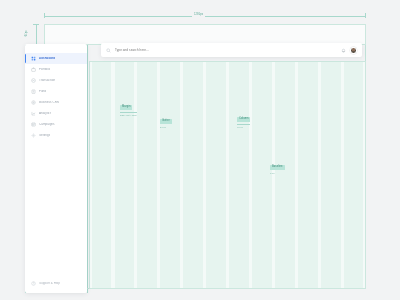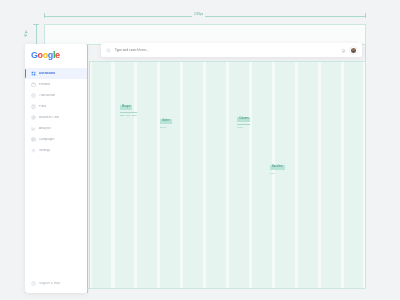--- a/index.html
+++ b/index.html
@@ -239,25 +239,20 @@
   <span class="anno-rule"></span>
   <span class="anno-sub">96 px</span>
 </div>
 
 <div class="anno" style="left:270px; top:153px;">
   <span class="anno-chip">Baseline</span>
   <span class="anno-sub">8 px</span>
 </div>
 
 <aside class="sidebar">
-  <div class="brand">
-    <div class="brand-logo">
-      <span>G</span><span>o</span><span>o</span><span>g</span><span>l</span><span>e</span>
-    </div>
-  </div>
 
   <nav class="nav">
 
     <div class="nav-item active">
       <svg class="nav-ico" viewBox="0 0 16 16">
         <rect x="2" y="2" width="5" height="5" rx="1" fill="#4285F4"></rect>
         <rect x="9" y="2" width="5" height="5" rx="1" fill="#7aa8f0"></rect>
         <rect x="2" y="9" width="5" height="5" rx="1" fill="#7aa8f0"></rect>
         <rect x="9" y="9" width="5" height="5" rx="1" fill="#4285F4"></rect>
       </svg>

